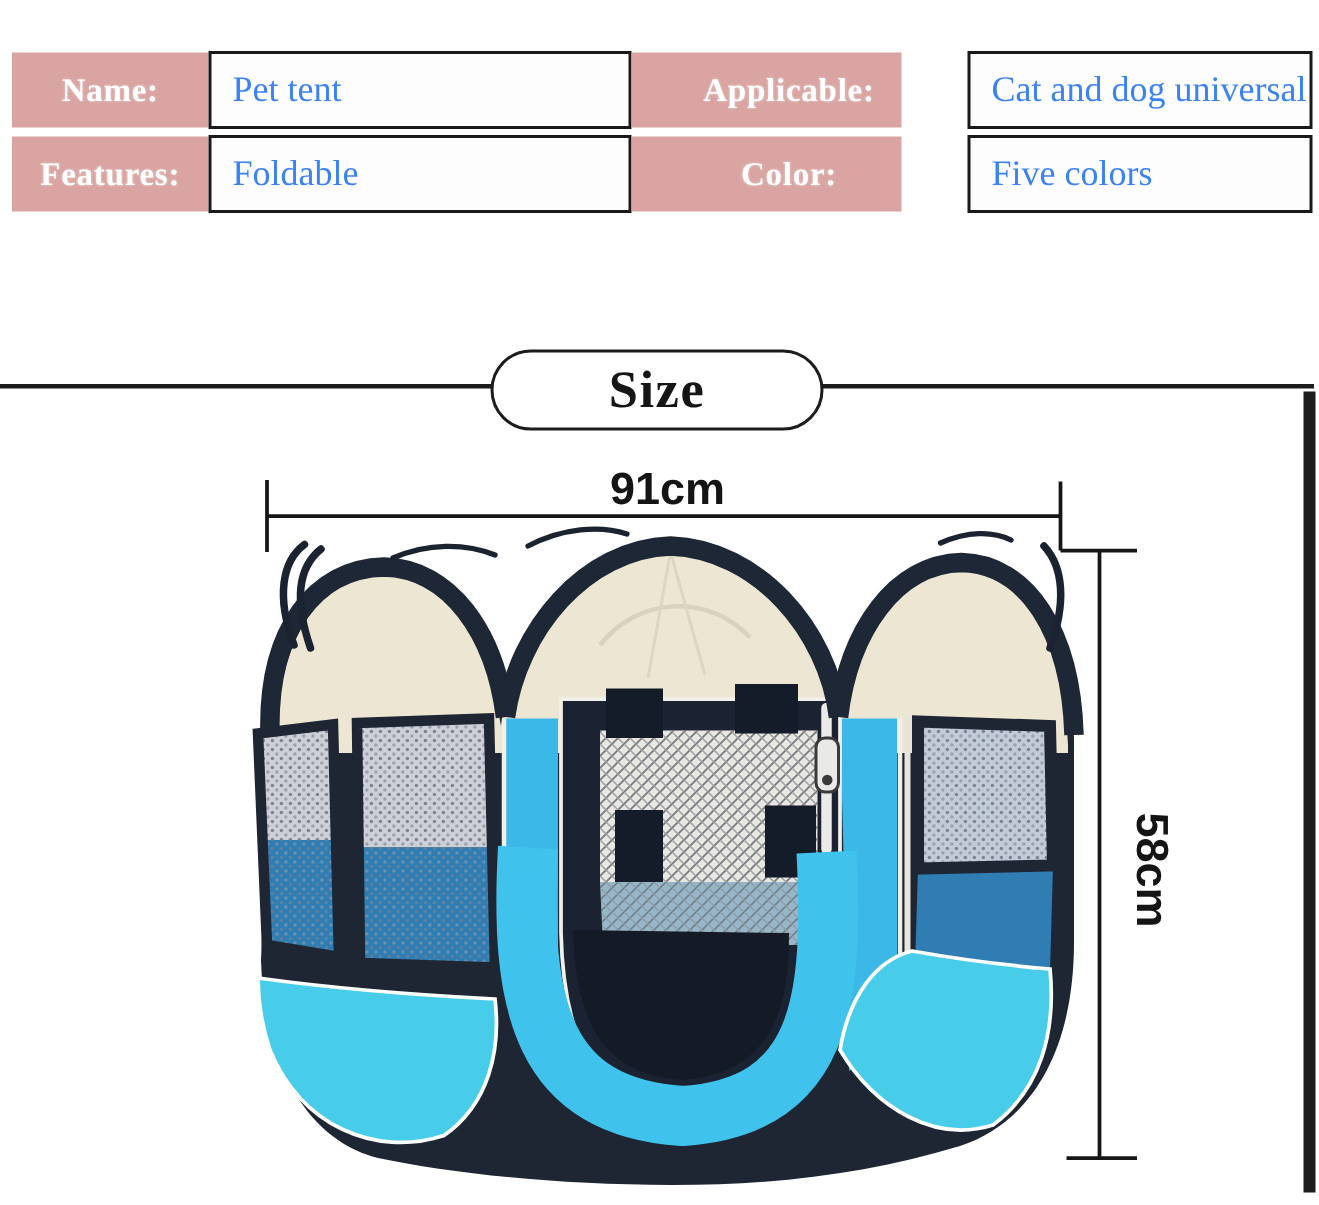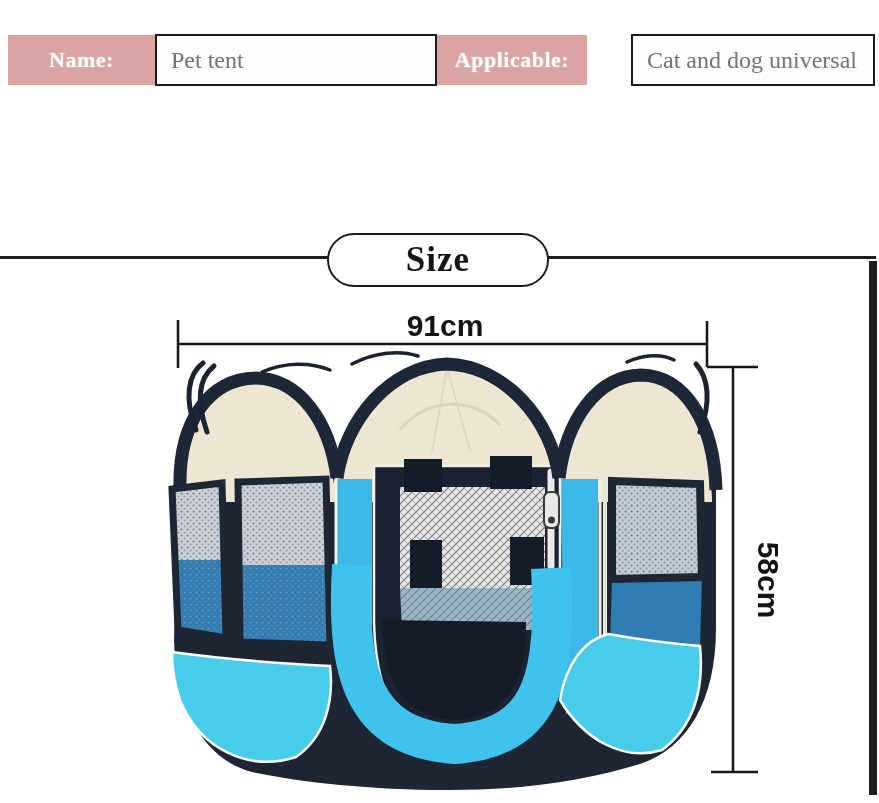--- a/index.html
+++ b/index.html
@@ -5,23 +5,23 @@
   html,body{margin:0;padding:0;background:#fff;}
   #stage{position:relative;width:879px;height:803px;background:#ffffff;overflow:hidden;
          font-family:"Liberation Serif",serif;}
   
   #spec{position:absolute;left:8px;top:34px;width:867px;z-index:3;}
   .spec-row{display:flex;margin-bottom:4px;height:52px;}
   .lab{background:#d9a4a1;color:#ffffff;font-weight:700;font-size:22px;
        display:flex;align-items:center;justify-content:center;
        letter-spacing:.5px;text-shadow:0 0 2px rgba(255,255,255,.55);
        margin:1px 0;}
-  .lab.l{width:147px;}
-  .lab.r{width:150px;}
-  .val{background:#fdfdfd;border:2.5px solid #1a1a1a;color:#737373;
+  .lab.l{width:131px;}
+  .lab.r{width:150px;padding-left:30px;}
+  .val{background:#fdfdfd;border:2.5px solid #1a1a1a;color:#3b82f6;
        font-size:24px;display:flex;align-items:center;padding-left:14px;
        box-sizing:border-box;}
   .val.l{width:282px;}
   .val.r{flex:1;margin-left:44px;}
   
   #divider{position:absolute;left:0;top:256px;width:876px;height:2.5px;background:#1c1c1c;z-index:2;}
   #size-pill{position:absolute;left:327px;top:233px;width:218px;height:50px;z-index:3;
              background:#fff;border:2.5px solid #1c1c1c;border-radius:27px;
              display:flex;align-items:center;justify-content:center;
              font-size:35px;font-weight:700;color:#151515;letter-spacing:1px;text-align:center;}
@@ -38,20 +38,26 @@
 <body>
 
 <div id="stage">
 
   <div id="spec">
     <div class="spec-row">
       <div class="lab l">Name:</div>
       <div class="val l">Pet tent</div>
       <div class="lab r">Applicable:</div>
       <div class="val r">Cat and dog universal</div>
+    </div>
+    <div class="spec-row">
+      <div class="lab l">Features:</div>
+      <div class="val l">Foldable</div>
+      <div class="lab r">Color:</div>
+      <div class="val r">Five colors</div>
     </div>
   </div>
 
   <div id="divider"></div>
   <div id="size-pill">
     <span>Size</span>
   </div>
   <div id="edge-strip"></div>
 
   <svg id="tent-svg" viewBox="0 0 879 803">

